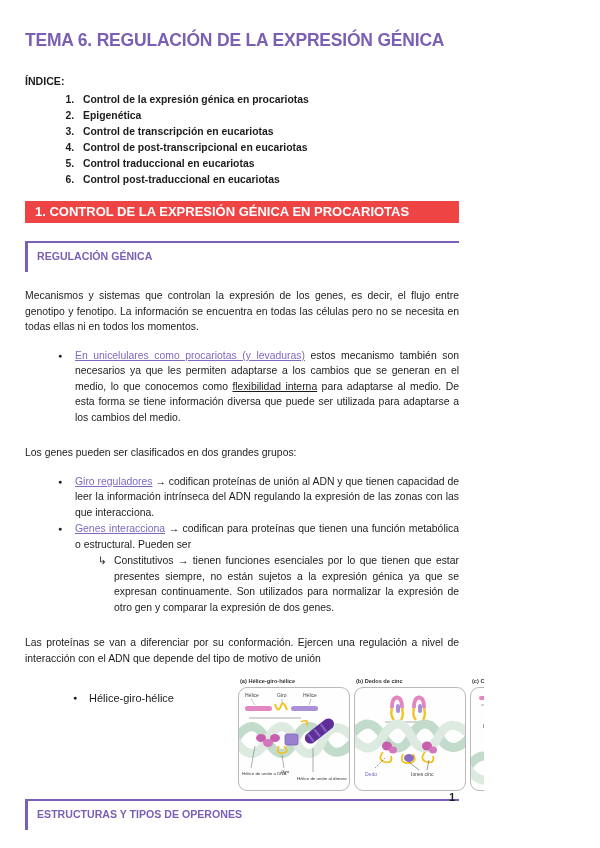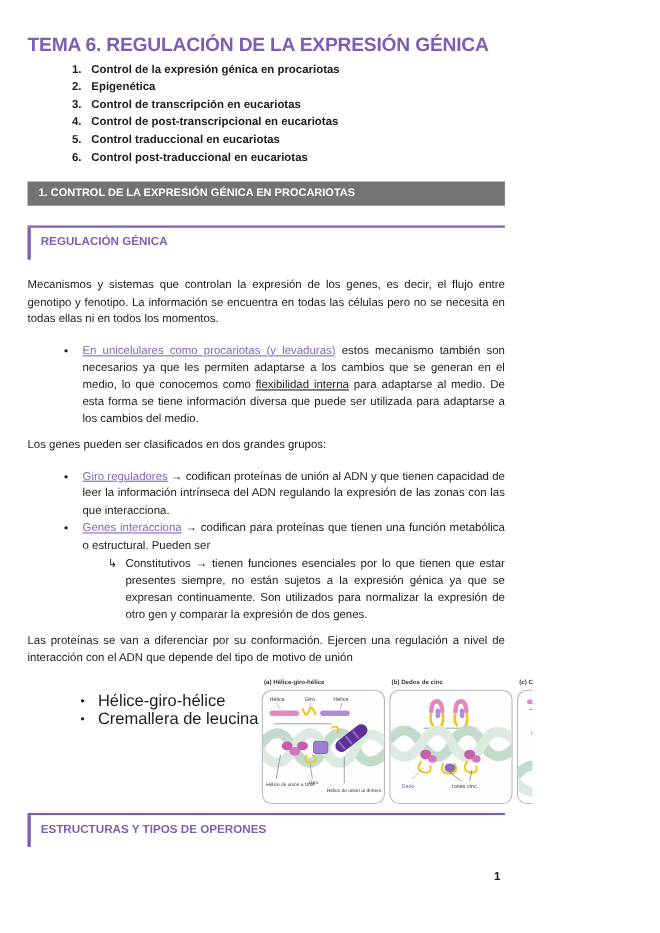--- a/index.html
+++ b/index.html
@@ -27,23 +27,23 @@
     margin: 5px 0 0 0;
     padding-left: 52px;
     font-size: 10.4px;
     font-weight: bold;
   }
   ol.index-list li { line-height: 16px; padding-left: 6px; }
 
   .section-bar {
     margin-top: 13px;
     height: 22px;
-    background: #737373;
+    background: #ef4444;
     color: #fff;
-    font-size: 10px;
+    font-size: 13px;
     font-weight: bold;
     line-height: 22px;
     padding-left: 10px;
   }
 
   .subheader {
     margin-top: 18px;
     border-top: 2.5px solid #7a5fb5;
     position: relative;
   }
@@ -60,21 +60,21 @@
     font-size: 10.6px;
     font-weight: bold;
   }
 
   .para {
     font-size: 10.4px;
     line-height: 15.5px;
     text-align: justify;
   }
   .mt22 { margin-top: 22px; }
-  .mt20 { margin-top: 8px; }
+  .mt20 { margin-top: 20px; }
 
   ul.bullets {
     list-style: none;
     margin: 13px 0 0 0;
     padding-left: 33px;
     font-size: 10.4px;
     line-height: 15.5px;
   }
   ul.bullets > li {
     position: relative;
@@ -105,21 +105,21 @@
 
   .figure-row {
     display: flex;
     margin-top: 2px;
   }
   .motif-col { flex: 0 0 213px; }
   ul.motif-list {
     list-style: none;
     margin: 14px 0 0 0;
     padding-left: 48px;
-    font-size: 15px;
+    font-size: 11px;
     line-height: 16px;
   }
   ul.motif-list li { position: relative; padding-left: 16px; }
   ul.motif-list li::before {
     content: "\25CF";
     position: absolute; left: 0; top: 0;
     font-size: 7px; line-height: 16px;
   }
 
   .panel-wrap { width: 113px; margin-right: 4px; }
@@ -149,20 +149,21 @@
   }
 </style>
 </head>
 <body>
 
 <div class="page">
   <div class="content">
 
     <div class="doc-title">TEMA 6. REGULACIÓN DE LA EXPRESIÓN GÉNICA</div>
 
+    <div class="index-label">ÍNDICE:</div>
     <ol class="index-list">
       <li>Control de la expresión génica en procariotas</li>
       <li>Epigenética</li>
       <li>Control de transcripción en eucariotas</li>
       <li>Control de post-transcripcional en eucariotas</li>
       <li>Control traduccional en eucariotas</li>
       <li>Control post-traduccional en eucariotas</li>
     </ol>
 
     <div class="section-bar">1. CONTROL DE LA EXPRESIÓN GÉNICA EN PROCARIOTAS</div>
@@ -190,21 +191,20 @@
       </li>
     </ul>
 
 
     <p class="para mt20">Las proteínas se van a diferenciar por su conformación. Ejercen una regulación a nivel de interacción con el ADN que depende del tipo de motivo de unión</p>
 
     <div class="figure-row">
       <div class="motif-col">
         <ul class="motif-list">
           <li>Hélice-giro-hélice</li>
-          <li>Cremallera de leucina</li>
         </ul>
       </div>
 
       <div class="panel-wrap">
         <div class="panel-caption">(a) Hélice-giro-hélice</div>
         <div class="panel">
           <svg width="112" height="102" viewBox="0 0 112 102">
             <text x="6" y="9" font-size="5" fill="#444">Hélice</text>
             <text x="38" y="9" font-size="5" fill="#444">Giro</text>
             <text x="64" y="9" font-size="5" fill="#444">Hélice</text>

